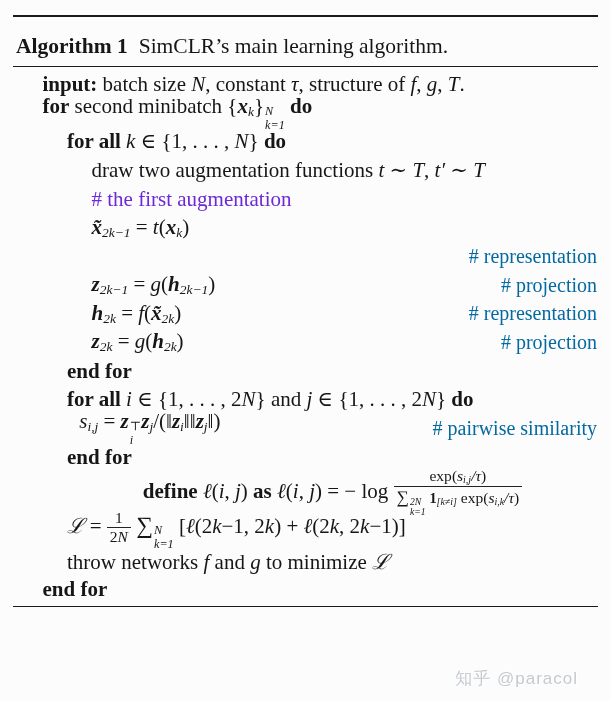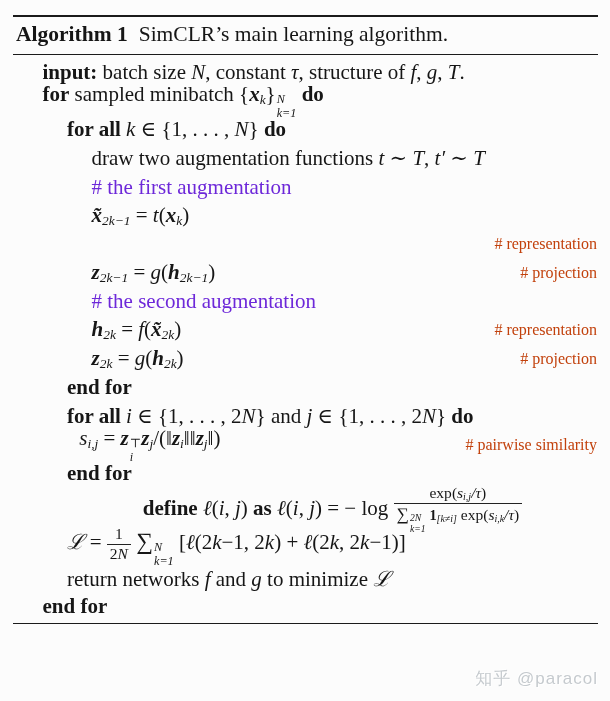--- a/index.html
+++ b/index.html
@@ -5,32 +5,32 @@
   html,body{margin:0;padding:0;}
   body{
     width:610px;height:701px;position:relative;overflow:hidden;
     background:#fcfcfc;color:#161616;
     font-family:"Liberation Serif","DejaVu Serif",serif;
   }
   .algo-box{position:absolute;left:13px;top:15px;width:585px;}
   .rule-top{border-top:2.6px solid #1b1b1b;}
   .algo-title{
     font-size:21.5px;line-height:1.3;padding:4px 2px 5px 3px;
-    border-bottom:1.7px solid #1b1b1b;white-space:pre;
+    border-bottom:1.7px solid #1b1b1b;white-space:pre;margin-top:12px;
   }
   .algo-title .t-label{font-weight:bold;margin-right:11px;}
   .algo-lines{padding-top:3px;}
   .line{
     display:flex;align-items:center;height:28.7px;
     font-size:21px;white-space:pre;
   }
   .line.h-tall{height:42px;justify-content:center;}
   .line.h-med{height:33px;}
   .main{white-space:pre;}
-  .cmt{margin-left:auto;color:#c2410c;padding-right:1px;font-size:16px;}
+  .cmt{margin-left:auto;color:#0369a1;padding-right:1px;font-size:20px;}
   .p-kw{font-weight:bold;}
   .p-rm{}
   .p-it{font-style:italic;}
   .p-cal{font-style:italic;}
   .p-bi{font-style:italic;font-weight:bold;}
   .p-gray{color:#6d28d9;}
   .p-sub{font-size:64%;font-style:italic;vertical-align:-20%;letter-spacing:0;}
   .p-sum{font-size:112%;}
   .p-bb{font-weight:700;font-size:92%;}
   .stack{
@@ -41,51 +41,50 @@
   .frac{
     display:inline-flex;flex-direction:column;align-items:center;
     font-size:74%;line-height:1.18;vertical-align:middle;
     margin:0 0;text-align:center;
   }
   .frac .den{border-top:1.3px solid #222;padding:0 3px;}
   .frac .num{padding:0 3px;}
   .frac .stack{font-size:62%;}
   .rule-bottom{border-top:1.7px solid #1b1b1b;margin-top:2px;}
   .watermark{
-    position:absolute;right:12px;bottom:11px;
+    position:absolute;right:32px;bottom:11px;
     font-family:"Liberation Sans","DejaVu Sans",sans-serif;
     font-size:17px;letter-spacing:1px;
     color:rgba(178,184,190,0.75);
     text-shadow:1px 1px 0 rgba(255,255,255,0.95), -1px -1px 0 rgba(255,255,255,0.6);
     white-space:pre;
   }
 </style>
 </head>
 <body>
 
 <div class="algo-box">
   <div class="rule-top"></div>
   <div class="algo-title"><span class="t-label">Algorithm 1</span><span>SimCLR’s main learning algorithm.</span></div>
   <div class="algo-lines" id="algo-lines">
       <div class="line" style="padding-left: 29.5px;"><span class="main"><span class="p-kw">input:</span><span class="p-rm"> batch size </span><span class="p-it">N</span><span class="p-rm">, constant </span><span class="p-it">τ</span><span class="p-rm">, structure of </span><span class="p-it">f</span><span class="p-rm">, </span><span class="p-it">g</span><span class="p-rm">, </span><span class="p-cal">T</span><span class="p-rm">.</span></span></div>
-      <div class="line" style="padding-left: 29.5px;"><span class="main"><span class="p-kw">for</span><span class="p-rm"> sampled minibatch {</span><span class="p-bi">x</span><span class="p-sub">k</span><span class="p-rm">}</span><span class="stack"><span class="s-sup">N</span><span class="s-sub">k=1</span></span><span class="p-rm"> </span><span class="p-kw">do</span></span></div>
+      <div class="line" style="padding-left: 29.5px;"><span class="main"><span class="p-kw">for</span><span class="p-rm"> second minibatch {</span><span class="p-bi">x</span><span class="p-sub">k</span><span class="p-rm">}</span><span class="stack"><span class="s-sup">N</span><span class="s-sub">k=1</span></span><span class="p-rm"> </span><span class="p-kw">do</span></span></div>
       <div class="line" style="padding-left: 54px;"><span class="main"><span class="p-kw">for all </span><span class="p-it">k</span><span class="p-rm"> ∈ {1, . . . , </span><span class="p-it">N</span><span class="p-rm">} </span><span class="p-kw">do</span></span></div>
       <div class="line" style="padding-left: 78.5px;"><span class="main"><span class="p-rm">draw two augmentation functions </span><span class="p-it">t</span><span class="p-rm"> ∼ </span><span class="p-cal">T</span><span class="p-rm">, </span><span class="p-it">t′</span><span class="p-rm"> ∼ </span><span class="p-cal">T</span></span></div>
       <div class="line" style="padding-left: 78.5px;"><span class="main"><span class="p-gray"># the first augmentation</span></span></div>
       <div class="line" style="padding-left: 78.5px;"><span class="main"><span class="p-bi">x̃</span><span class="p-sub">2k−1</span><span class="p-rm"> = </span><span class="p-it">t</span><span class="p-rm">(</span><span class="p-bi">x</span><span class="p-sub">k</span><span class="p-rm">)</span></span></div>
       <div class="line" style="padding-left: 78.5px;"><span class="cmt"># representation</span></div>
       <div class="line" style="padding-left: 78.5px;"><span class="main"><span class="p-bi">z</span><span class="p-sub">2k−1</span><span class="p-rm"> = </span><span class="p-it">g</span><span class="p-rm">(</span><span class="p-bi">h</span><span class="p-sub">2k−1</span><span class="p-rm">)</span></span><span class="cmt"># projection</span></div>
-      <div class="line" style="padding-left: 78.5px;"><span class="main"><span class="p-gray"># the second augmentation</span></span></div>
       <div class="line" style="padding-left: 78.5px;"><span class="main"><span class="p-bi">h</span><span class="p-sub">2k</span><span class="p-rm"> = </span><span class="p-it">f</span><span class="p-rm">(</span><span class="p-bi">x̃</span><span class="p-sub">2k</span><span class="p-rm">)</span></span><span class="cmt"># representation</span></div>
       <div class="line" style="padding-left: 78.5px; gap: 42px;"><span class="main"><span class="p-bi">z</span><span class="p-sub">2k</span><span class="p-rm"> = </span><span class="p-it">g</span><span class="p-rm">(</span><span class="p-bi">h</span><span class="p-sub">2k</span><span class="p-rm">)</span></span><span class="cmt"># projection</span></div>
       <div class="line" style="padding-left: 54px;"><span class="main"><span class="p-kw">end for</span></span></div>
       <div class="line" style="padding-left: 54px;"><span class="main"><span class="p-kw">for all </span><span class="p-it">i</span><span class="p-rm"> ∈ {1, . . . , 2</span><span class="p-it">N</span><span class="p-rm">} and </span><span class="p-it">j</span><span class="p-rm"> ∈ {1, . . . , 2</span><span class="p-it">N</span><span class="p-rm">} </span><span class="p-kw">do</span></span></div>
       <div class="line" style="padding-left: 66.25px;"><span class="main"><span class="p-it">s</span><span class="p-sub">i,j</span><span class="p-rm"> = </span><span class="p-bi">z</span><span class="stack"><span class="s-sup">⊤</span><span class="s-sub">i</span></span><span class="p-bi">z</span><span class="p-sub">j</span><span class="p-rm">/(‖</span><span class="p-bi">z</span><span class="p-sub">i</span><span class="p-rm">‖‖</span><span class="p-bi">z</span><span class="p-sub">j</span><span class="p-rm">‖)</span></span><span class="cmt"># pairwise similarity</span></div>
       <div class="line" style="padding-left: 54px;"><span class="main"><span class="p-kw">end for</span></span></div>
       <div class="line h-tall" style="padding-left: 54px;"><span class="main"><span class="p-kw">define </span><span class="p-it">ℓ</span><span class="p-rm">(</span><span class="p-it">i</span><span class="p-rm">, </span><span class="p-it">j</span><span class="p-rm">) </span><span class="p-kw">as</span><span class="p-rm"> </span><span class="p-it">ℓ</span><span class="p-rm">(</span><span class="p-it">i</span><span class="p-rm">, </span><span class="p-it">j</span><span class="p-rm">) = − log </span><span class="frac"><span class="num"><span class="p-rm">exp(</span><span class="p-it">s</span><span class="p-sub">i,j</span><span class="p-it">/τ</span><span class="p-rm">)</span></span><span class="den"><span class="p-sum">∑</span><span class="stack"><span class="s-sup">2N</span><span class="s-sub">k=1</span></span><span class="p-rm"> </span><span class="p-bb">1</span><span class="p-sub">[k≠i]</span><span class="p-rm"> exp(</span><span class="p-it">s</span><span class="p-sub">i,k</span><span class="p-it">/τ</span><span class="p-rm">)</span></span></span></span></div>
       <div class="line h-med" style="padding-left: 54px;"><span class="main"><span class="p-cal">ℒ</span><span class="p-rm"> = </span><span class="frac"><span class="num"><span class="p-rm">1</span></span><span class="den"><span class="p-rm">2</span><span class="p-it">N</span></span></span><span class="p-rm"> </span><span class="p-sum">∑</span><span class="stack"><span class="s-sup">N</span><span class="s-sub">k=1</span></span><span class="p-rm"> [</span><span class="p-it">ℓ</span><span class="p-rm">(2</span><span class="p-it">k</span><span class="p-rm">−1, 2</span><span class="p-it">k</span><span class="p-rm">) + </span><span class="p-it">ℓ</span><span class="p-rm">(2</span><span class="p-it">k</span><span class="p-rm">, 2</span><span class="p-it">k</span><span class="p-rm">−1)]</span></span></div>
-      <div class="line" style="padding-left: 54px;"><span class="main"><span class="p-rm">return networks </span><span class="p-it">f</span><span class="p-rm"> and </span><span class="p-it">g</span><span class="p-rm"> to minimize </span><span class="p-cal">ℒ</span></span></div>
+      <div class="line" style="padding-left: 54px;"><span class="main"><span class="p-rm">throw networks </span><span class="p-it">f</span><span class="p-rm"> and </span><span class="p-it">g</span><span class="p-rm"> to minimize </span><span class="p-cal">ℒ</span></span></div>
       <div class="line" style="padding-left: 29.5px;"><span class="main"><span class="p-kw">end for</span></span></div>
     </div>
   <div class="rule-bottom"></div>
 </div>
 
 <div class="watermark">知乎 @paracol</div>
 
 </body></html>

